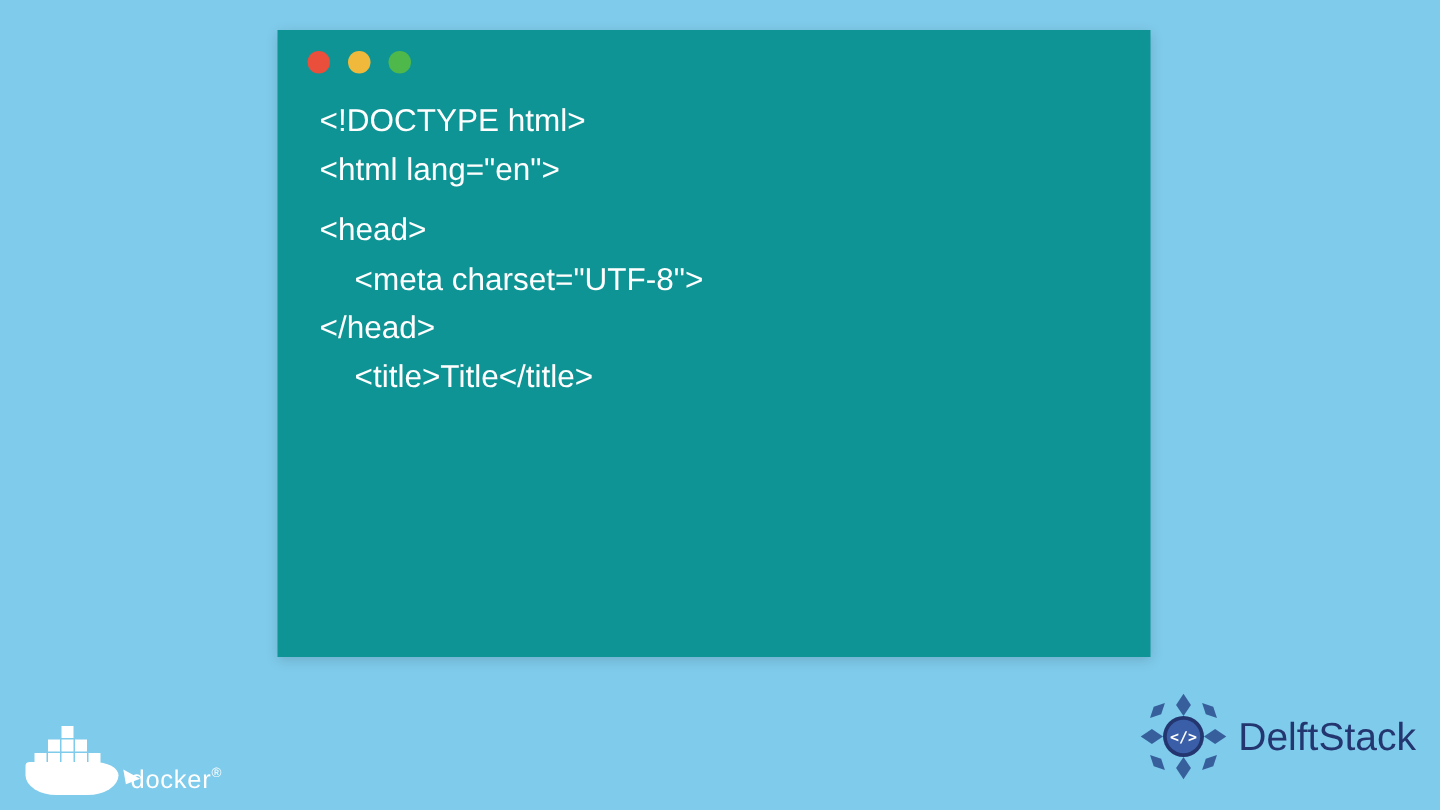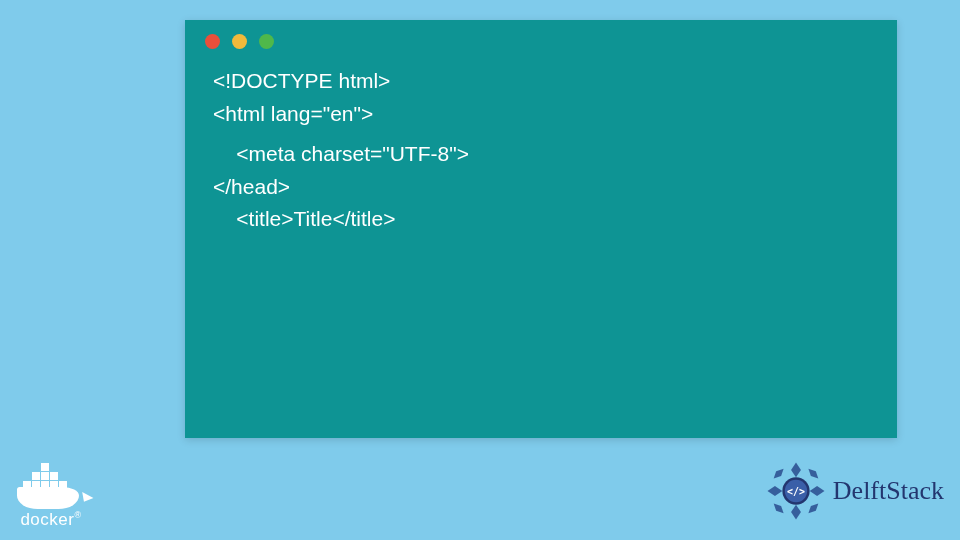--- a/index.html
+++ b/index.html
@@ -12,21 +12,21 @@
       height: 540px;
       background: #7fcbeb;
       position: relative;
       font-family: Arial, Helvetica, sans-serif;
       overflow: hidden;
     }
     .code-window {
       position: absolute;
       left: 185px;
       top: 20px;
-      width: 712px;
+      width: 582px;
       height: 418px;
       background: #0e9494;
       box-shadow: 0 2px 8px rgba(0,0,0,0.15);
     }
     .window-controls {
       display: flex;
       gap: 12px;
       padding: 14px 20px 8px 20px;
     }
     .dot {
@@ -49,22 +49,22 @@
     }
     .code-gap {
       height: 8px;
     }
     .docker-logo {
       position: absolute;
       left: 15px;
       bottom: 10px;
       color: #ffffff;
       display: flex;
-      flex-direction: column;
-      align-items: center;
+      flex-direction: row;
+      align-items: flex-end;
     }
     .docker-whale {
       position: relative;
       width: 72px;
       height: 40px;
     }
     .whale-body {
       position: absolute;
       bottom: 0;
       left: 2px;
@@ -128,36 +128,37 @@
       justify-content: center;
     }
     .delft-emblem svg {
       width: 100%;
       height: 100%;
     }
     .delft-text {
       font-size: 26px;
       color: #23366f;
       font-weight: 500;
-      font-family: Liberation Serif, serif;
+      font-family: Liberation Sans, sans-serif;
     }
   </style>
 </head>
 <body>
 
 <div class="code-window">
   <div class="window-controls">
     <div class="dot dot-red"></div>
     <div class="dot dot-yellow"></div>
     <div class="dot dot-green"></div>
   </div>
   <div class="code-content">
     <div class="code-line">&lt;!DOCTYPE html&gt;</div>
     <div class="code-line">&lt;html lang="en"&gt;</div>
     <div class="code-gap"></div>
+    <div class="code-line">&lt;head&gt;</div>
     <div class="code-line">    &lt;meta charset="UTF-8"&gt;</div>
     <div class="code-line">&lt;/head&gt;</div>
     <div class="code-line">    &lt;title&gt;Title&lt;/title&gt;</div>
     <div class="code-gap"></div>
     <div class="code-gap"></div>
     <div class="code-gap"></div>
   </div>
 </div>
 
 <div class="docker-logo">

